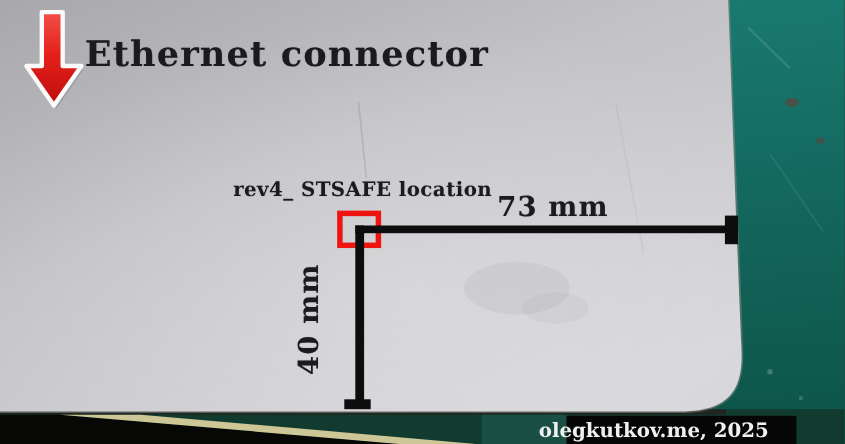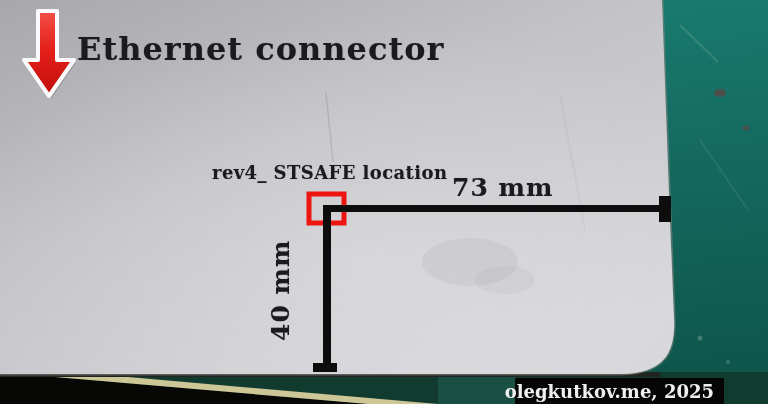--- a/index.html
+++ b/index.html
@@ -37,21 +37,21 @@
     transform-origin: 0 100%;
   }
   .watermark-bar {
     position: absolute;
     left: 515px; top: 378px;
     width: 209px; height: 26px;
     background: #060606;
     display: flex;
     align-items: center;
     justify-content: flex-end;
-    padding-right: 10px;
+    padding-right: 25px;
     box-sizing: border-box;
     z-index: 4;
   }
   .watermark-bar span {
     color: #f0f0f0;
     font-size: 18px;
     font-weight: bold;
     font-family: "DejaVu Serif", serif;
     white-space: nowrap;
   }

